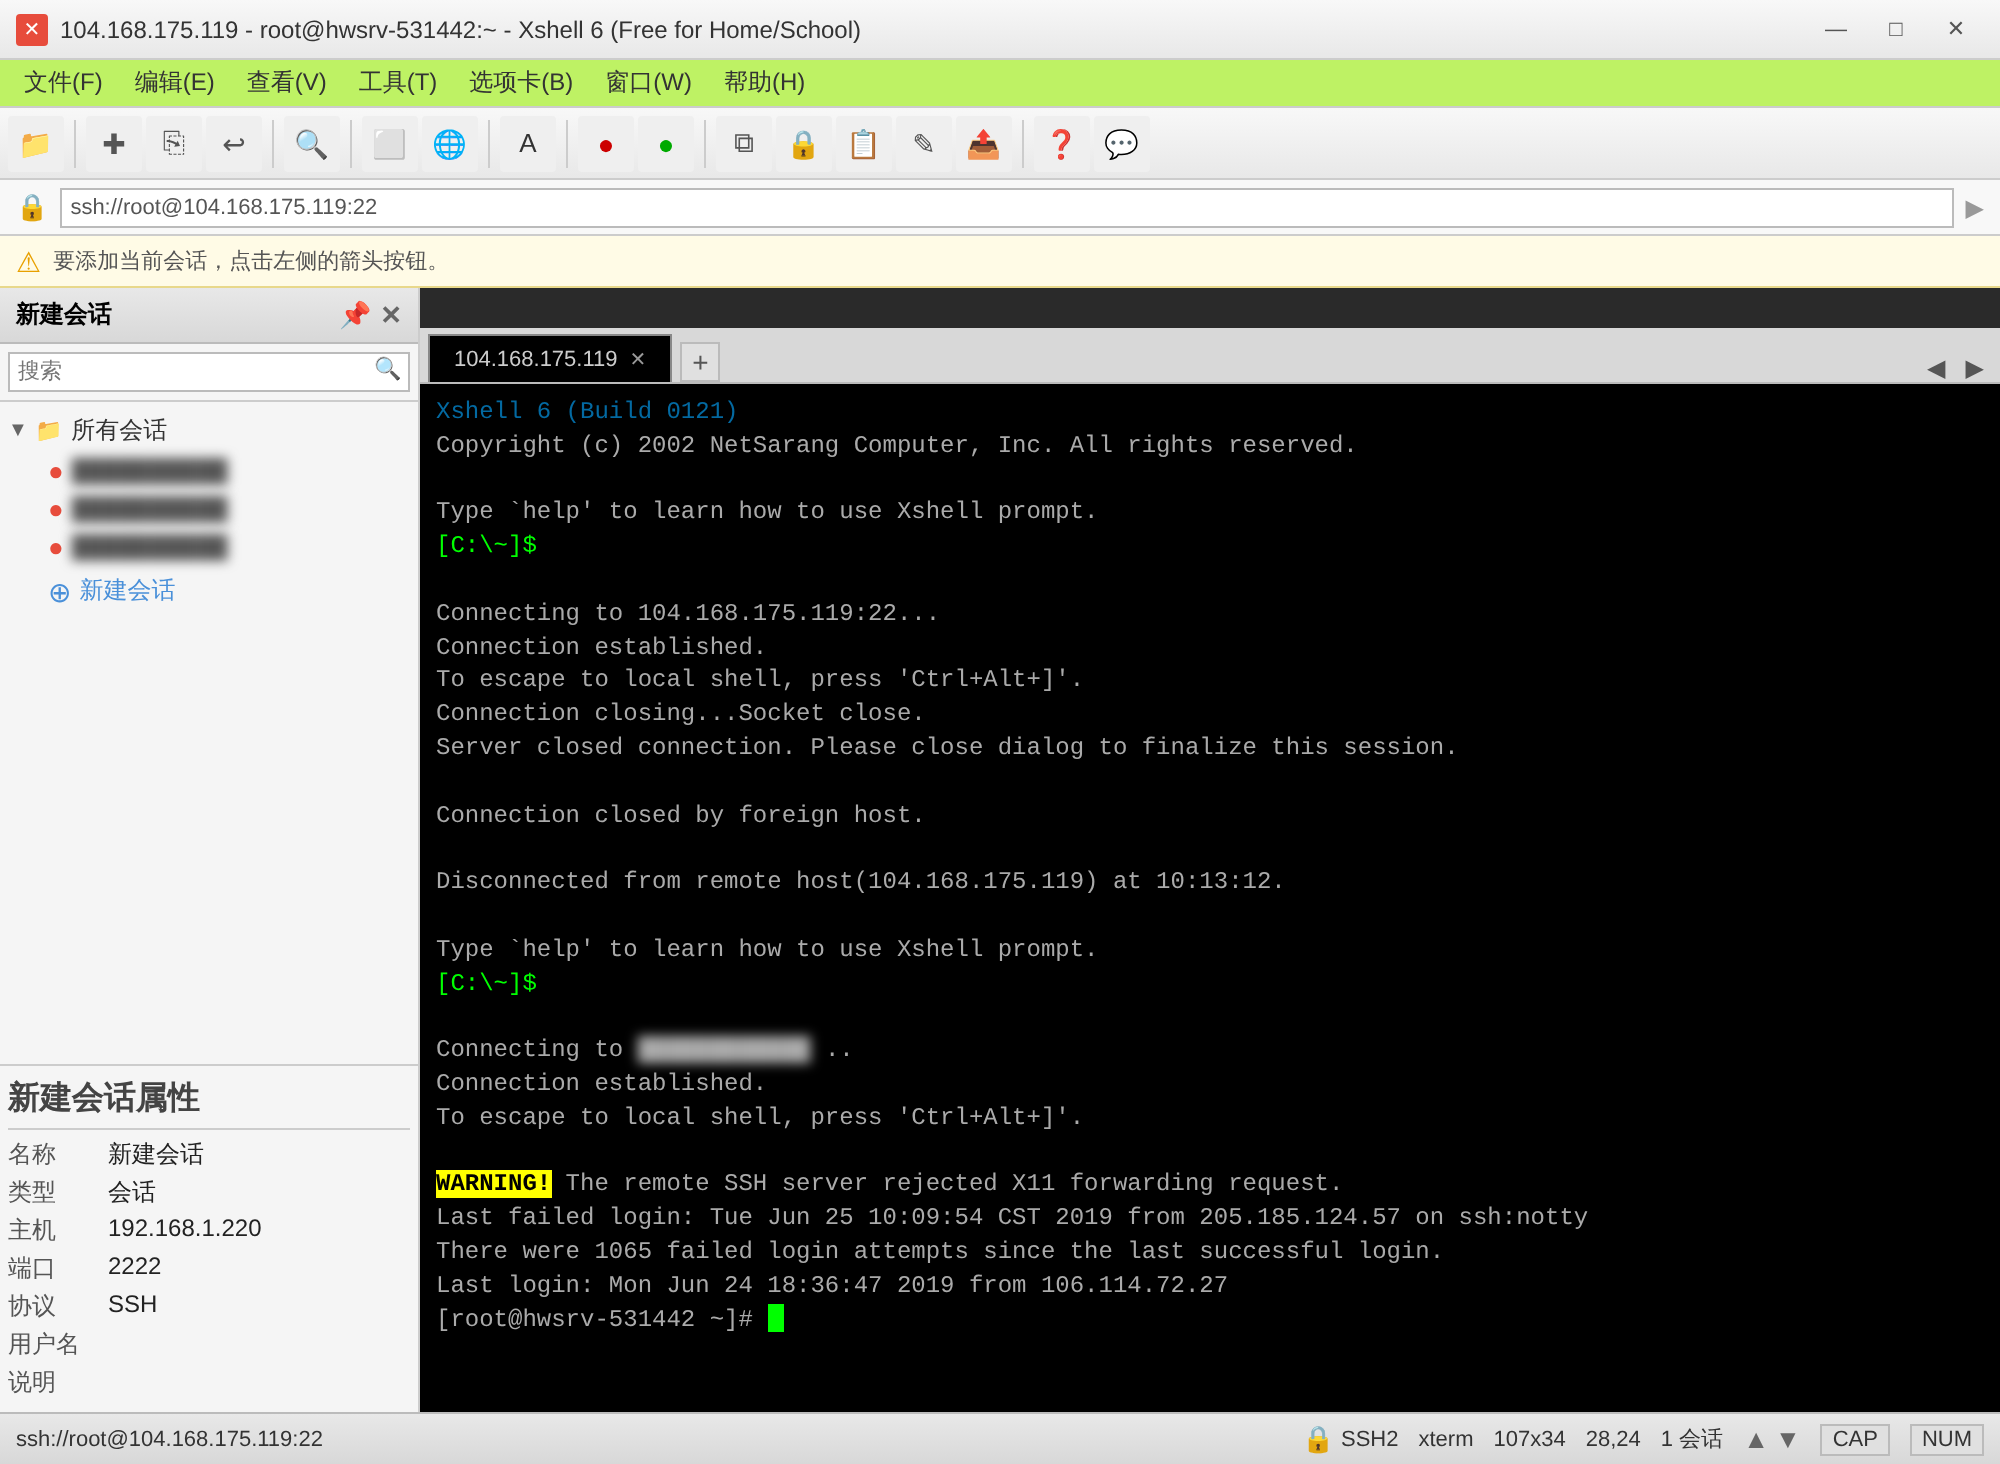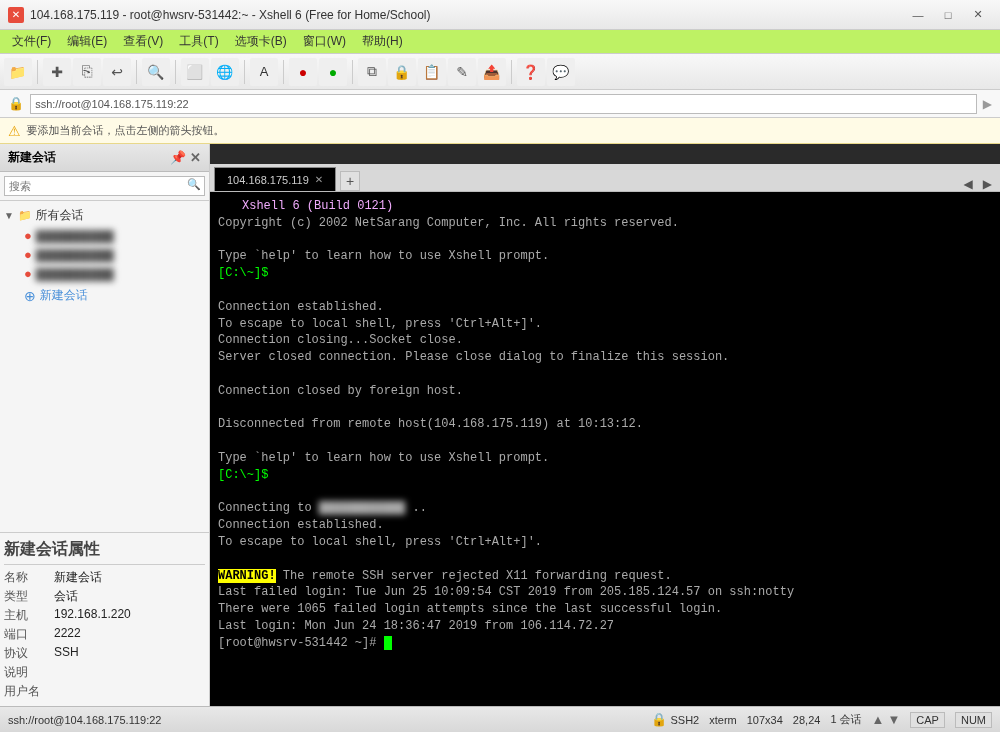--- a/index.html
+++ b/index.html
@@ -169,21 +169,21 @@
     #terminal {
       flex: 1;
       background: #000;
       padding: 6px 8px;
       overflow-y: auto;
       font-family: 'Courier New', 'Lucida Console', monospace;
       font-size: 12px;
       line-height: 1.4;
       color: #ccc;
     }
-    .t-white { color: #f0abfc; margin-left: 24px; }
+    .t-white { color: #0369a1; }
     .t-green { color: #00ff00; }
     .t-gray { color: #aaaaaa; }
     .t-warning-bg { background: #ffff00; color: #000; font-weight: bold; }
     .t-cursor { display: inline-block; width: 8px; height: 14px; background: #00ff00; vertical-align: middle; }
     .terminal-line { display: block; white-space: pre-wrap; word-break: break-all; }
 
     
     #status-bar {
       height: 26px;
       background: linear-gradient(to bottom, #e8e8e8, #d8d8d8);
@@ -323,25 +323,25 @@
         </div>
         <div class="prop-row">
           <span class="prop-key">端口</span>
           <span class="prop-val">2222</span>
         </div>
         <div class="prop-row">
           <span class="prop-key">协议</span>
           <span class="prop-val">SSH</span>
         </div>
         <div class="prop-row">
+          <span class="prop-key">用户名</span>
+          <span class="prop-val"></span>
+        </div>
+        <div class="prop-row">
           <span class="prop-key">说明</span>
-          <span class="prop-val"></span>
-        </div>
-        <div class="prop-row">
-          <span class="prop-key">用户名</span>
           <span class="prop-val"></span>
         </div>
       </div>
   </div>
 
   <div id="terminal-container">
 
     <div id="tab-bar">
       <div class="tab-item">
         <span>104.168.175.119</span>
@@ -354,20 +354,21 @@
       </div>
     </div>
 
     <div id="terminal">
       <span class="terminal-line t-white">Xshell 6 (Build 0121)</span>
       <span class="terminal-line t-gray">Copyright (c) 2002 NetSarang Computer, Inc. All rights reserved.</span>
       <span class="terminal-line">&nbsp;</span>
       <span class="terminal-line t-gray">Type `help' to learn how to use Xshell prompt.</span>
       <span class="terminal-line t-green">[C:\~]$</span>
       <span class="terminal-line">&nbsp;</span>
+      <span class="terminal-line t-gray">Connecting to 104.168.175.119:22...</span>
       <span class="terminal-line t-gray">Connection established.</span>
       <span class="terminal-line t-gray">To escape to local shell, press 'Ctrl+Alt+]'.</span>
       <span class="terminal-line t-gray">Connection closing...Socket close.</span>
       <span class="terminal-line t-gray">Server closed connection. Please close dialog to finalize this session.</span>
       <span class="terminal-line">&nbsp;</span>
       <span class="terminal-line t-gray">Connection closed by foreign host.</span>
       <span class="terminal-line">&nbsp;</span>
       <span class="terminal-line t-gray">Disconnected from remote host(104.168.175.119) at 10:13:12.</span>
       <span class="terminal-line">&nbsp;</span>
       <span class="terminal-line t-gray">Type `help' to learn how to use Xshell prompt.</span>

